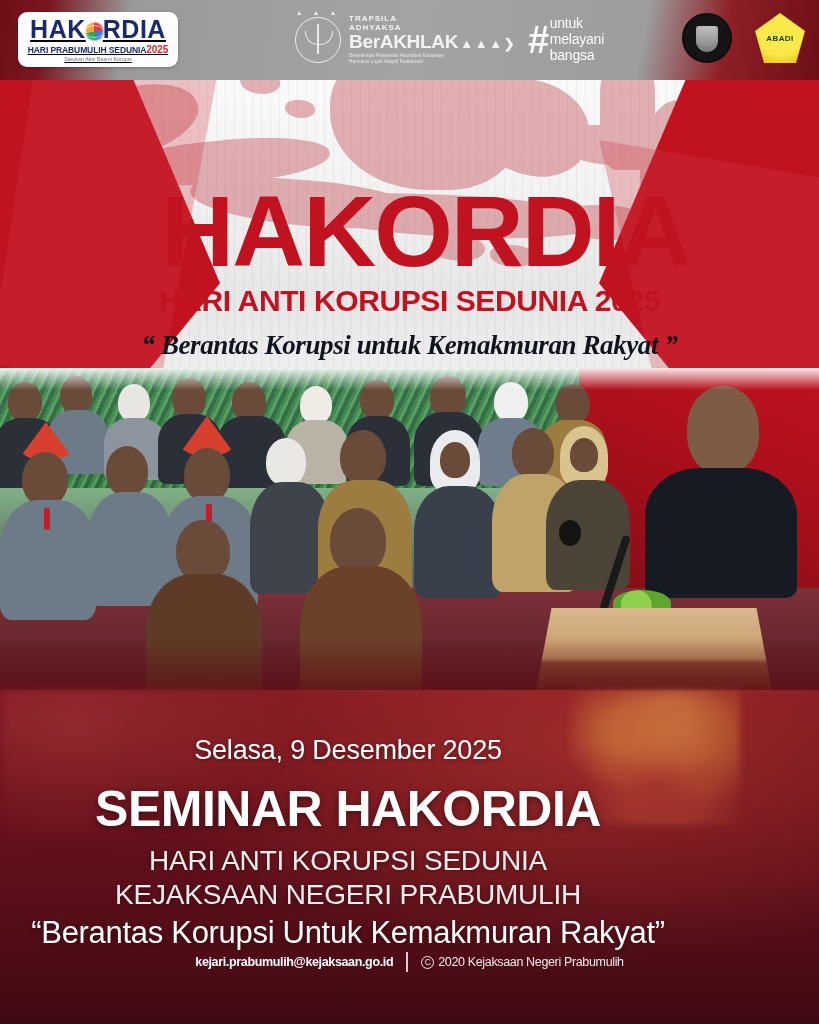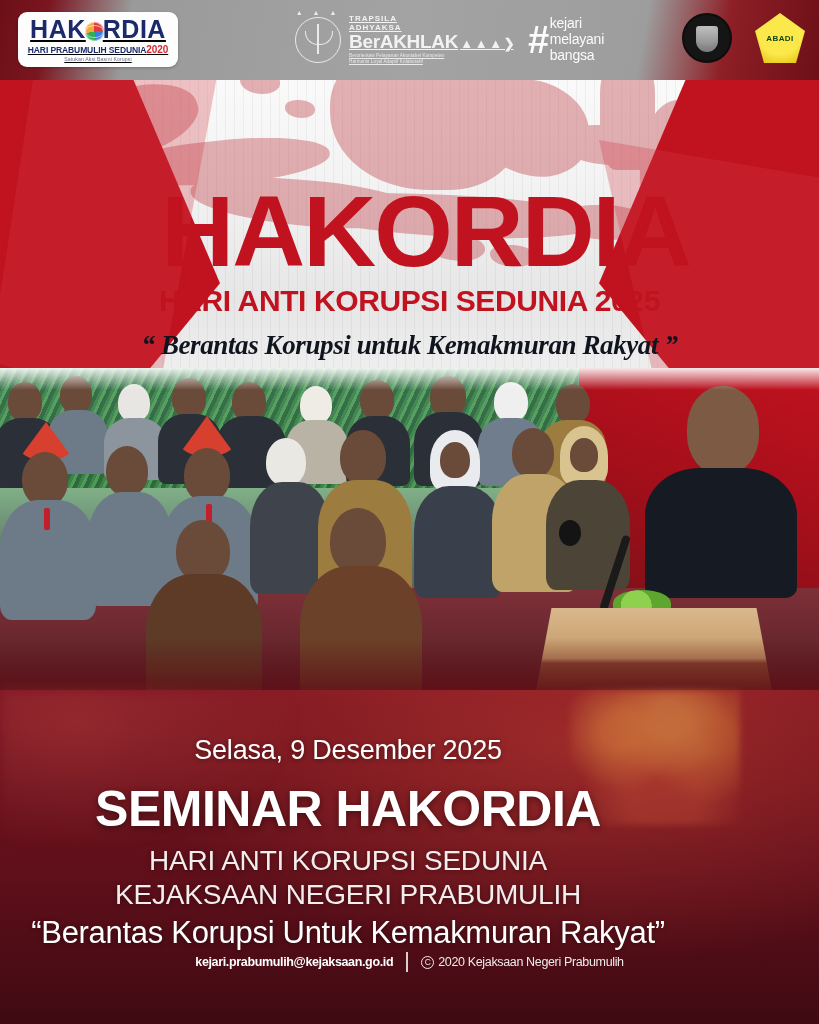--- a/index.html
+++ b/index.html
@@ -63,21 +63,21 @@
     background:#efefef;transform:translateX(-50%);
   }
   .kejaksaan-seal:after{
     content:"";position:absolute;left:9px;top:13px;width:26px;height:13px;
     border:1.6px solid #efefef;border-top:none;border-radius:0 0 13px 13px;
   }
   .seal-stars{
     position:absolute;left:50%;top:-9px;transform:translateX(-50%);
     font-size:7px;color:#efefef;letter-spacing:4px;white-space:nowrap;
   }
-  .berakhlak{display:flex;flex-direction:column;justify-content:center;color:#f2f2f2;text-decoration:underline;}
+  .berakhlak{display:flex;flex-direction:column;justify-content:center;color:#f2f2f2;}
   .ba-top{font-size:8px;font-weight:bold;letter-spacing:1px;line-height:1.05;}
   .ba-main{font-size:19px;font-weight:bold;letter-spacing:-.3px;line-height:1;display:flex;align-items:baseline;}
   .ba-arrows{font-size:13px;letter-spacing:-1px;margin-left:2px;}
   .ba-tiny{font-size:4.6px;line-height:1.25;letter-spacing:.1px;opacity:.9;margin-top:2px;}
   .bangga{
     display:flex;align-items:center;gap:5px;color:#fbfbfb;margin-left:6px;
   }
   .bangga-mark{
     font-size:38px;font-weight:bold;font-style:italic;line-height:.8;letter-spacing:-4px;
   }
@@ -362,41 +362,41 @@
     </div>
   </div>
 
   <div class="header-bar">
 
     <div class="hakordia-logo">
       <div class="hl-word">
         <span>HAK</span><span class="hl-globe"></span><span>RDIA</span>
       </div>
       <div class="hl-sub">
-        <span>HARI PRABUMULIH SEDUNIA</span><span class="yr">2020</span>
+        <span>HARI PRABUMULIH SEDUNIA</span><span class="yr">2025</span>
       </div>
       <div class="hl-tag">Satukan Aksi Basmi Korupsi</div>
     </div>
 
     <div class="center-logos">
       <div class="kejaksaan-seal">
         <div class="seal-stars">▲ ▲ ▲</div>
       </div>
       <div class="berakhlak">
         <div class="ba-top">TRAPSILA<br>ADHYAKSA</div>
         <div class="ba-main">
           <span>BerAKHLAK</span>
           <span class="ba-arrows">▲ ▲ ▲ ❯</span>
         </div>
         <div class="ba-tiny">Berorientasi Pelayanan Akuntabel Kompeten<br>Harmonis Loyal Adaptif Kolaboratif</div>
       </div>
       <div class="bangga">
         <div class="bangga-mark">#</div>
         <div class="bangga-words">
-          <div>kejari</div>
+          <div>untuk</div>
           <div>melayani</div>
           <div>bangsa</div>
         </div>
       </div>
     </div>
 
     <div class="right-logos">
       <div class="badge-dark"></div>
       <div class="badge-gold">
         <span>ABADI</span>

